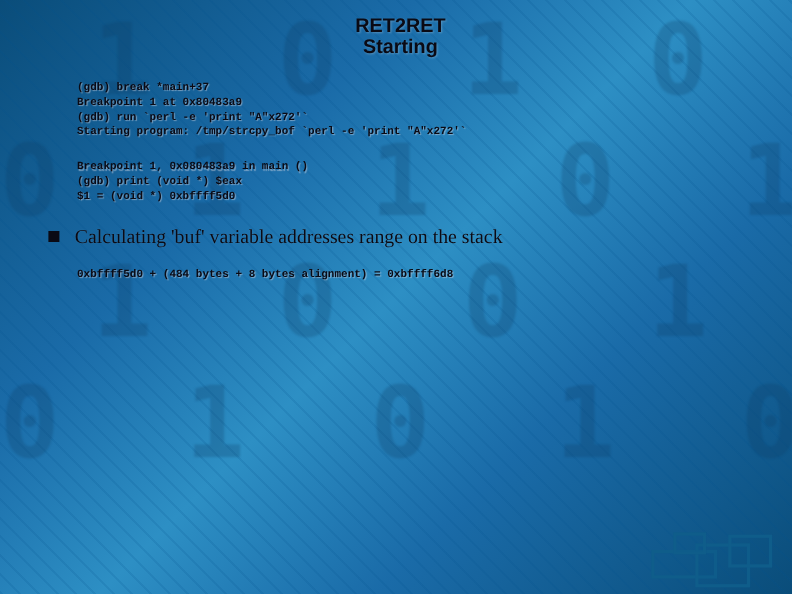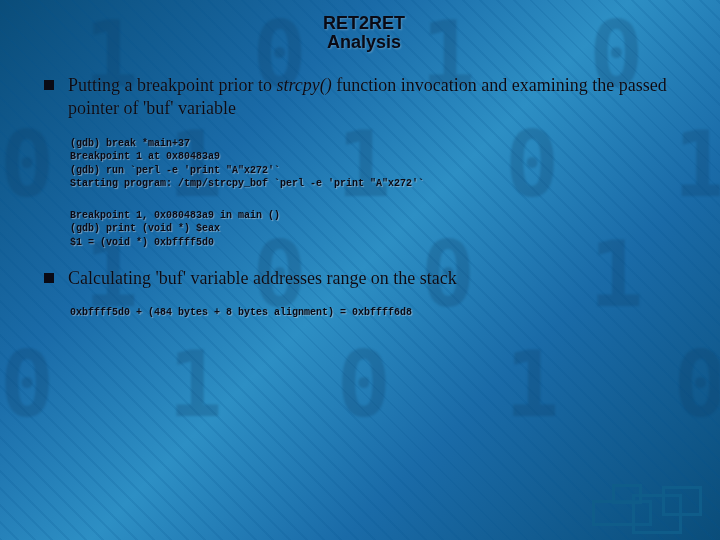--- a/index.html
+++ b/index.html
@@ -73,29 +73,23 @@
 
 <div class="bg-digits"> 1 0 1 0 0 1 0 1
 0 1 1 0 1 0 0 1
  1 0 0 1 1 0 1 0
 0 1 0 1 0 1 1 0</div>
 
 <div class="content">
 
   <div class="title">
     <span>RET2RET</span><br>
-    <span>Analysis</span>
+    <span>Starting</span>
   </div>
 
-  <div class="bullet-row">
-    <div class="bullet"></div>
-    <div class="bullet-text">
-      <span>Putting a breakpoint prior to </span><em>strcpy()</em><span> function invocation and examining the passed pointer of 'buf' variable</span>
-    </div>
-  </div>
 
   <div class="code-block">(gdb) break *main+37
 Breakpoint 1 at 0x80483a9
 (gdb) run `perl -e 'print "A"x272'`
 Starting program: /tmp/strcpy_bof `perl -e 'print "A"x272'`</div>
 
   <div class="code-block">Breakpoint 1, 0x080483a9 in main ()
 (gdb) print (void *) $eax
 $1 = (void *) 0xbffff5d0</div>
 

